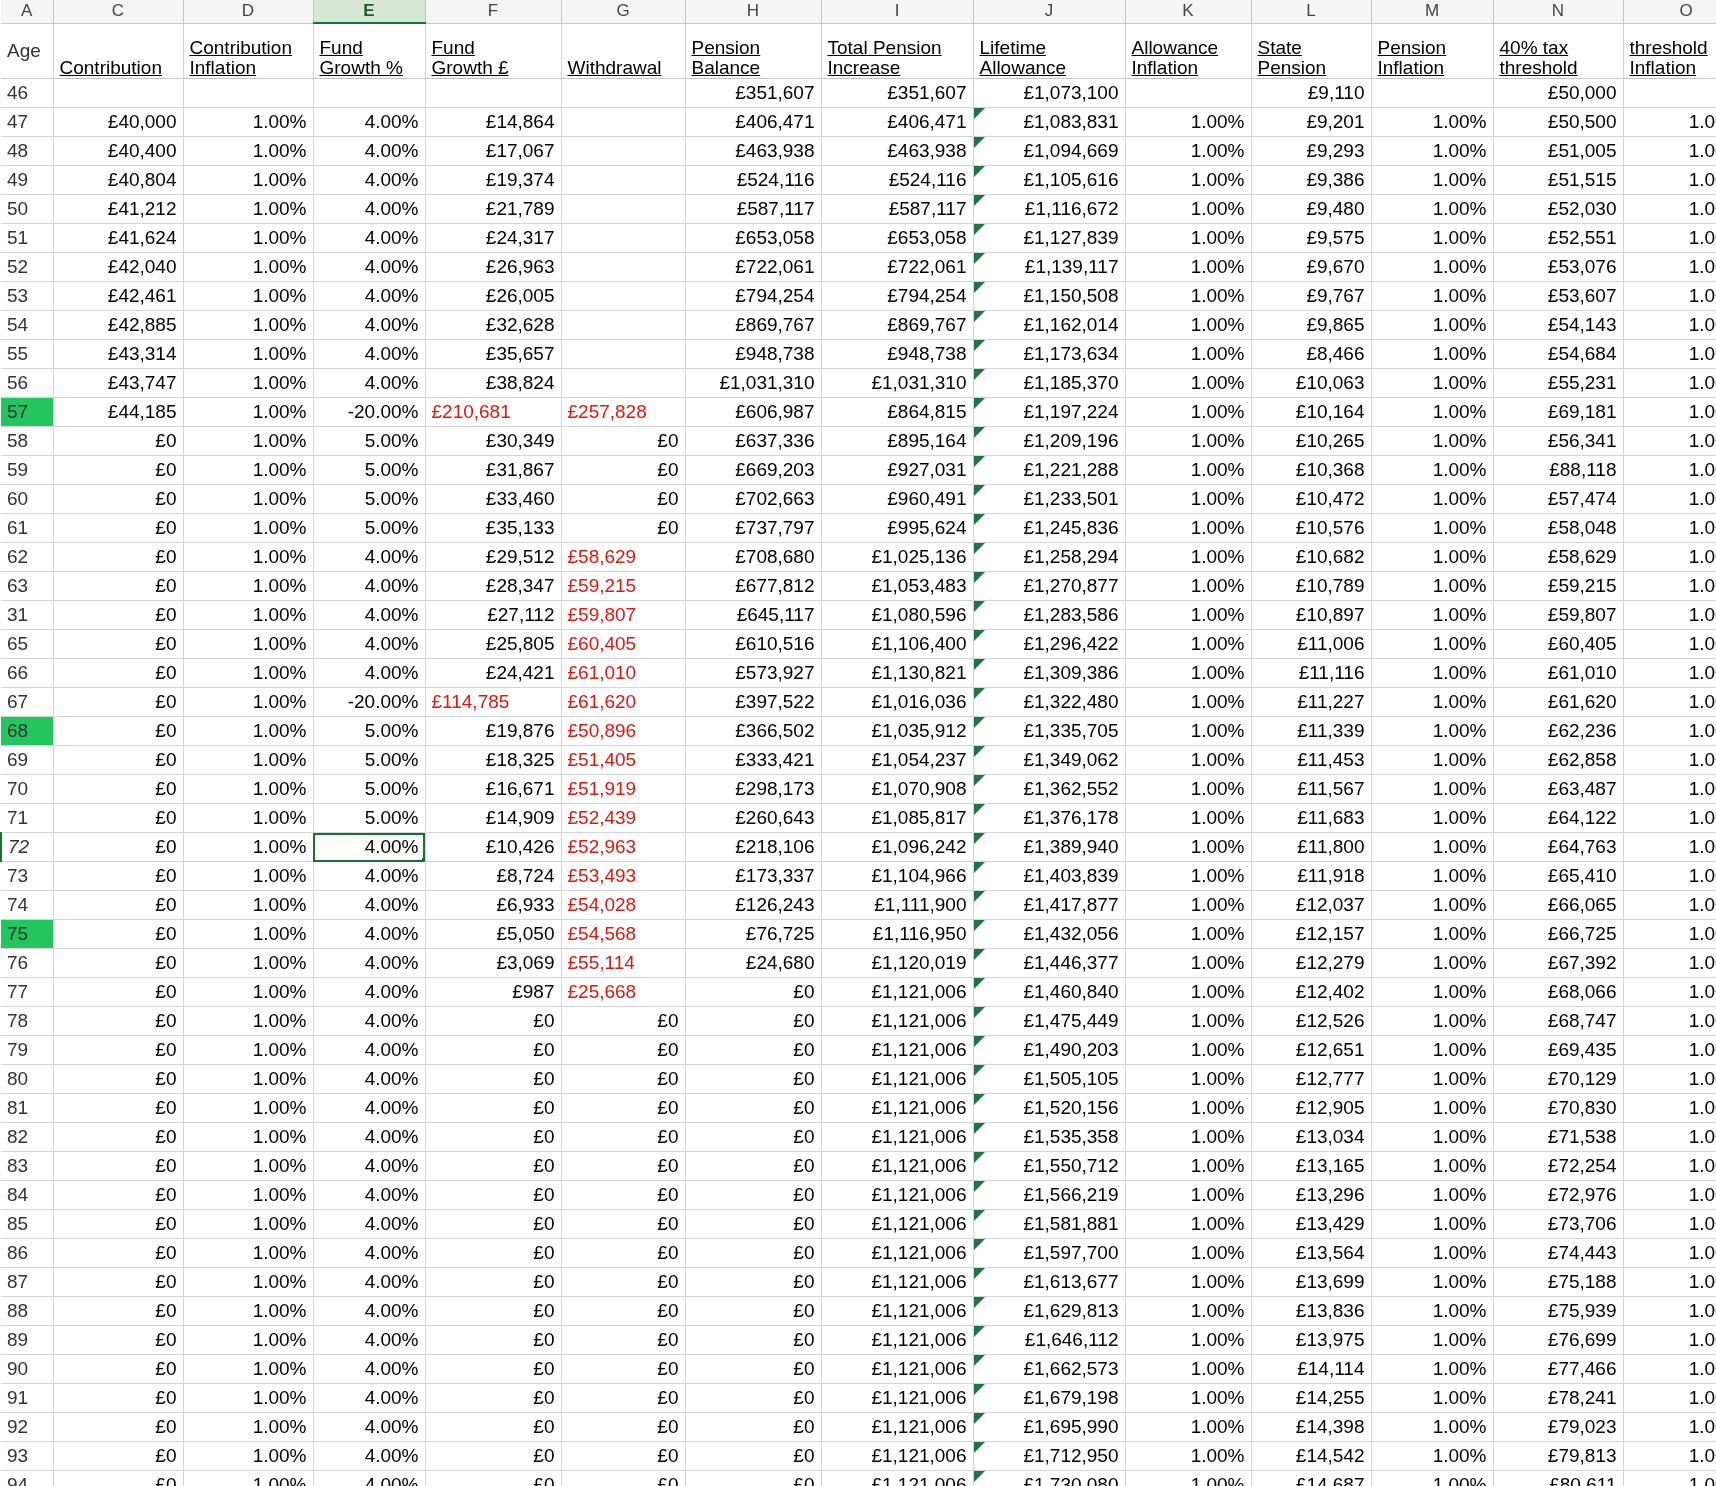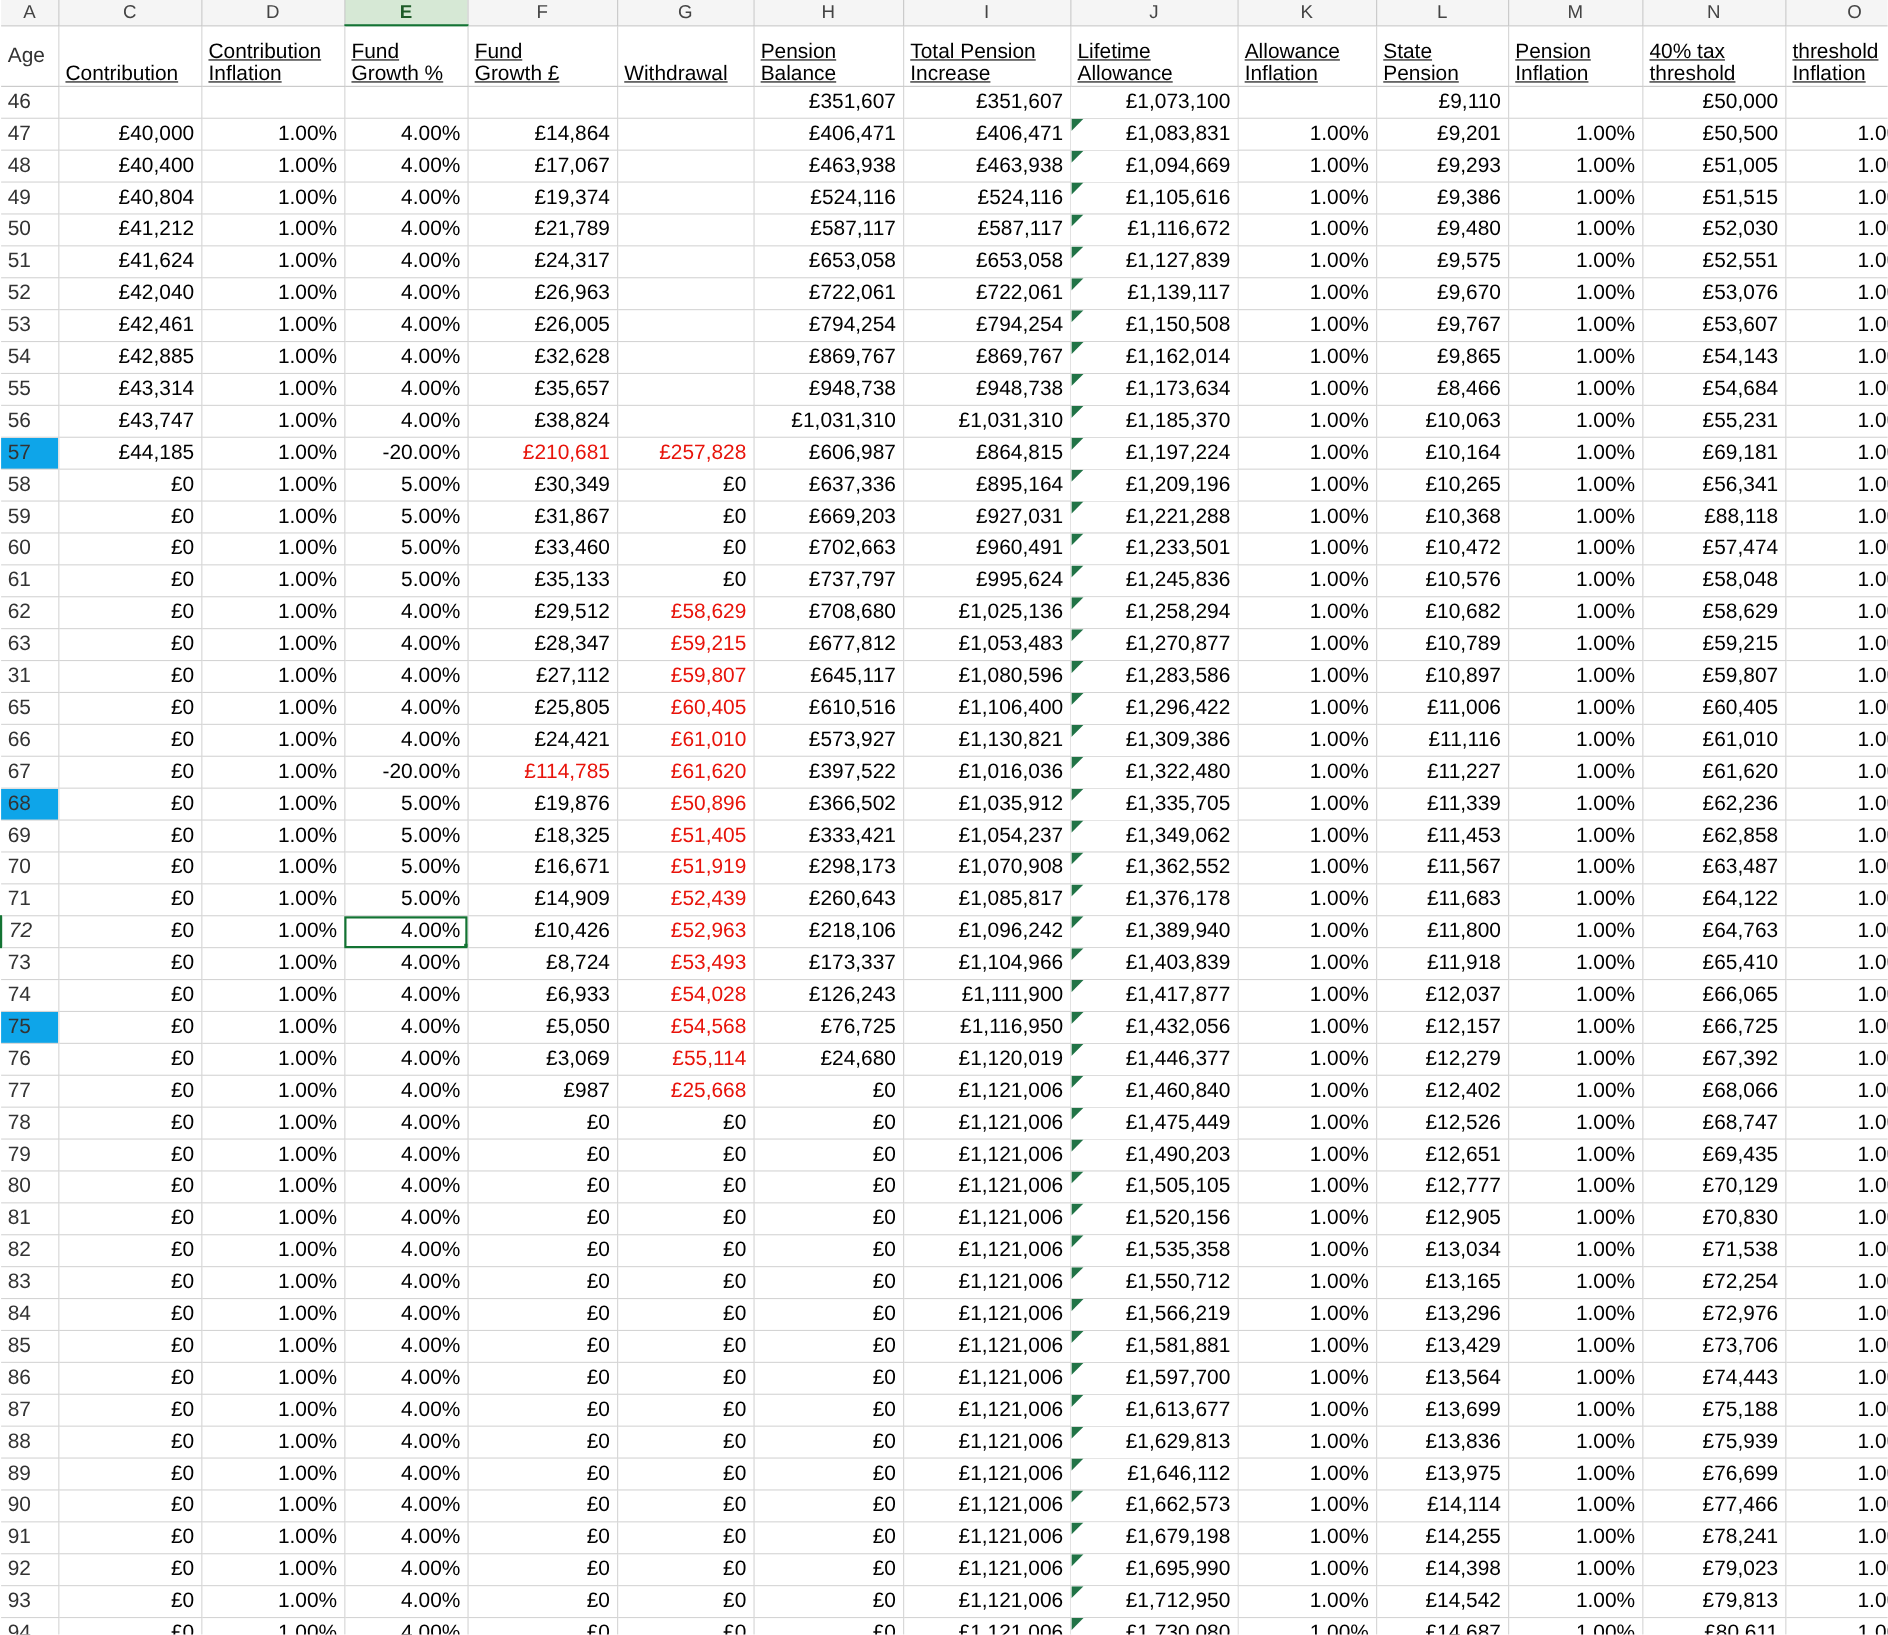--- a/index.html
+++ b/index.html
@@ -30,23 +30,23 @@
   tr.colhdr th.sel{background:#d6e8d5;color:#1e5b28;font-weight:bold;border-bottom:2px solid #137333;}
   
   td.rownum,th.rownum{
     background:#f5f5f5;
     color:#333;
     text-align:left;
     font-size:18px;
     border-right:1px solid #c6c6c6;
     width:52px;
   }
-  td.rownum.hl{background:#0ea5e9;}
+  td.rownum.hl{background:#22c55e;}
   td.num{text-align:right;}
-  td.red{color:#e8130a;text-align:right;}
+  td.red{color:#e8130a;text-align:left;}
   td.hdrlabel{
     text-align:left;
     font-size:19px;
     vertical-align:bottom;
     line-height:1.05;
     background:#fff;
     text-decoration:underline;
   }
   .hdrwrap{display:block;white-space:normal;}
   .flagcell{position:relative;}

